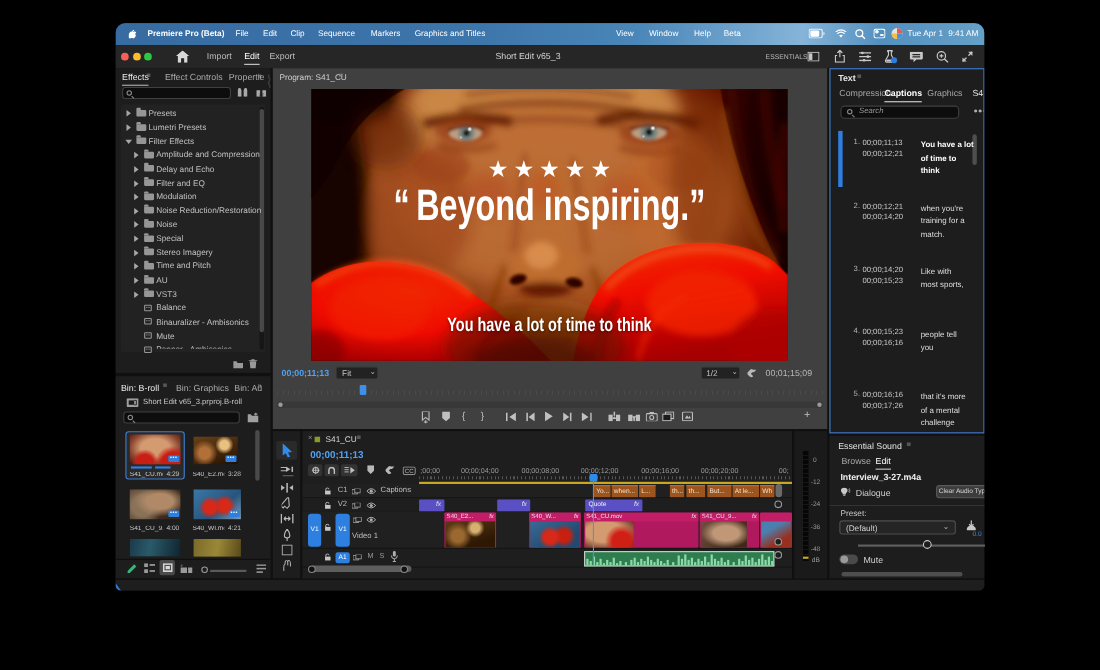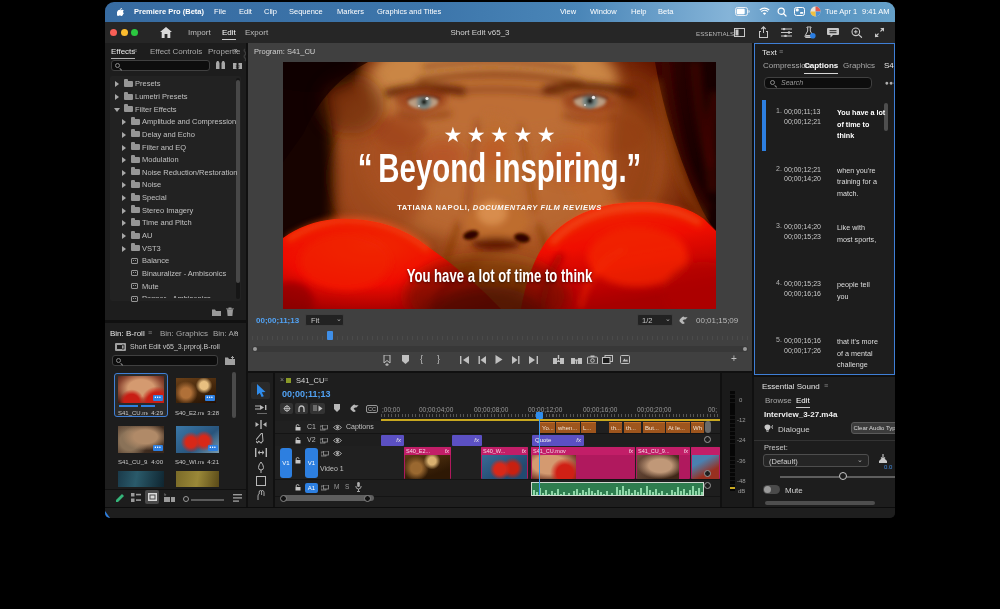--- a/index.html
+++ b/index.html
@@ -1,18 +1,18 @@
 <!DOCTYPE html>
 <html><head>
 <meta charset="utf-8">
 <style>
 * { margin:0; padding:0; box-sizing:border-box; }
 html,body { width:1000px; height:609px; background:#000; overflow:hidden;
   font-family:"Liberation Sans", sans-serif; }
-#screen { position:absolute; left:105px; top:2px; width:790px; height:516px;
+#screen { position:absolute; left:105px; top:21px; width:790px; height:516px;
   background:#101010; border-radius:9px 9px 5px 5px; overflow:hidden; }
 .abs { position:absolute; }
 
 #menubar { position:absolute; left:0; top:0; width:790px; height:20px;
   background:linear-gradient(92deg,#376ba1 0%,#3d76ab 42%,#4a86b8 60%,#85b4d8 79%,#5490bf 88%,#65a0c8 100%);
   color:#fff; font-size:7.5px; }
 #menubar .mi { position:absolute; top:5px; }
 
 #titlebar { position:absolute; left:0; top:20px; width:790px; height:21px;
   background:#262626; color:#c9c9c9; font-size:8px; }
@@ -439,21 +439,20 @@
           <ellipse cx="204" cy="258" rx="60" ry="34" fill="#340e04" opacity="0.6"></ellipse>
             <ellipse cx="204" cy="234" rx="82" ry="40" fill="#50200c" opacity="0.5"></ellipse>
             <ellipse cx="68" cy="42" rx="33" ry="30" fill="#5c2a14" opacity="0.45"></ellipse>
         </g>
         <path d="M0 0 L85 0 Q42 22 20 72 L0 100 Z" fill="#140602" opacity="0.65"></path>
         <rect width="433" height="247" fill="#1d0a04" opacity="0.07"></rect>
       </svg>
       
       <div class="abs" style="left:0;top:61px;width:433px;text-align:center;color:#fff;font-size:21px;letter-spacing:4.5px;text-indent:4.5px">★★★★★</div>
       <div class="abs" style="left:0;top:86px;width:433px;text-align:center;color:#fff;font-size:40px;line-height:40px;font-weight:bold;transform:scaleX(0.735);transform-origin:50% 0;white-space:nowrap">“ Beyond inspiring.”</div>
-      <div class="abs" style="left:0;top:141px;width:433px;text-align:center;color:#fafafa;font-size:7.5px;font-weight:bold;letter-spacing:0.6px">TATIANA NAPOLI, <i>DOCUMENTARY FILM REVIEWS</i></div>
       <div class="abs" style="left:0;top:205px;width:433px;text-align:center;color:#fff;font-size:17.5px;line-height:19px;font-weight:bold;transform:scaleX(0.75);transform-origin:50% 0;white-space:nowrap;text-shadow:0 1px 3px rgba(0,0,0,0.5)">You have a lot of time to think</div>
     </div>
 
     <span class="abs" style="left:8px;top:273px;color:#51a2f4;font-size:8px;font-weight:bold">00;00;11;13</span>
     <div class="abs" style="left:57px;top:270.5px;width:39px;height:12px;background:#222;border:1px solid #3e3e3e;border-radius:2px"></div>
       <span class="abs" style="left:63px;top:273px;color:#c4c4c4;font-size:7.5px">Fit</span>
     <span class="abs" style="left:88px;top:272px;color:#b0b0b0;font-size:7px">⌄</span>
     <div class="abs" style="left:389px;top:270.5px;width:36px;height:12px;background:#222;border:1px solid #3e3e3e;border-radius:2px"></div>
       <span class="abs" style="left:394px;top:273px;color:#c4c4c4;font-size:7.5px">1/2</span>
     <span class="abs" style="left:417px;top:272px;color:#b0b0b0;font-size:7px">⌄</span>
@@ -785,21 +784,21 @@
     <div class="abs" style="left:8px;top:114px;width:5px;height:2px;background:#c8a820"></div>
     <span class="abs" style="left:17px;top:24px;font-size:6px">0</span>
     <span class="abs" style="left:15px;top:44px;font-size:6px">-12</span>
     <span class="abs" style="left:15px;top:64px;font-size:6px">-24</span>
     <span class="abs" style="left:15px;top:85px;font-size:6px">-36</span>
     <span class="abs" style="left:15px;top:105px;font-size:6px">-48</span>
     <span class="abs" style="left:16px;top:115px;font-size:6px">dB</span>
    </div>
   </div>
   <div id="textpanel" class="panel" style="left:649px;top:41px;width:141px;height:332px;border:1px solid #3f7fd6;background:#1d1d1d">
-    <span class="abs" style="left:7px;top:4px;color:#e8e8e8;font-size:8px;font-weight:normal">Text</span>
+    <span class="abs" style="left:7px;top:4px;color:#e8e8e8;font-size:8px;font-weight:bold">Text</span>
     <span class="abs" style="left:24px;top:4px;color:#8a8a8a;font-size:7px">≡</span>
     <span class="abs ptabs" style="left:8px;top:17px;font-size:8px">Compression</span>
     <span class="abs" style="left:49px;top:17px;color:#fff;font-size:8px;font-weight:bold;border-bottom:1.5px solid #d8d8d8;padding-bottom:2.5px">Captions</span>
     <span class="abs ptabs" style="left:88px;top:17px;font-size:8px">Graphics</span>
     <span class="abs" style="left:129px;top:17px;color:#e8e8e8;font-size:8px">S4</span>
     <div class="searchbox" style="left:9px;top:33px;width:108px;height:12px;border-radius:4px"></div>
     <div class="mag" style="left:15px;top:36px"></div>
     <span class="abs" style="left:26px;top:35px;color:#9a9a9a;font-size:7px;font-style:italic">Search</span>
     <span class="abs" style="left:130px;top:35px;color:#b0b0b0;font-size:6.5px;letter-spacing:0.2px">●●●</span>
     <div class="abs" style="left:1px;top:52px;width:137px;height:277px;background:#1d1d1d"></div>

